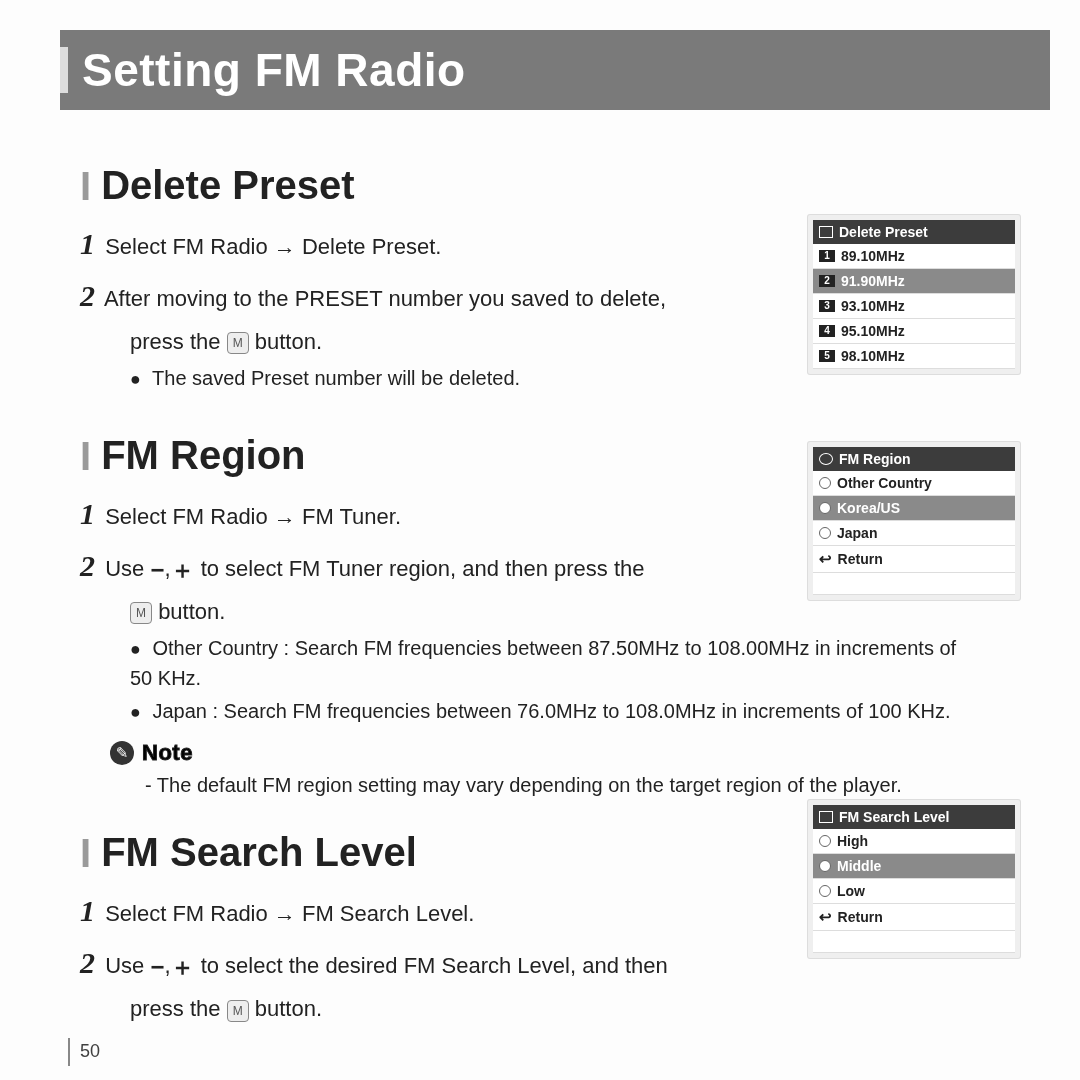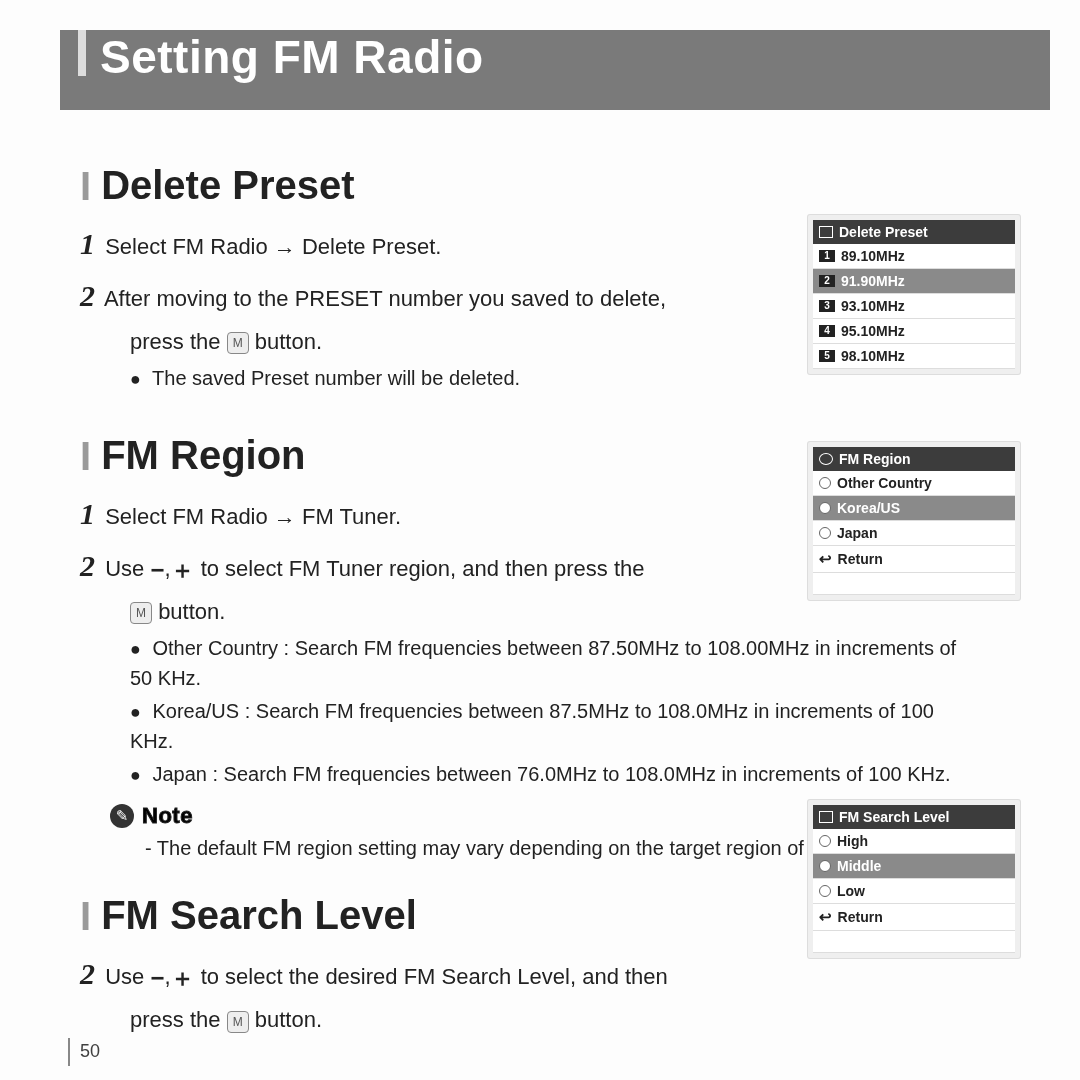--- a/index.html
+++ b/index.html
@@ -19,21 +19,21 @@
     height: 1080px;
   }
   .header-bar {
     position: absolute;
     top: 30px;
     left: 60px;
     right: 30px;
     height: 80px;
     background: #7a7a7a;
     display: flex;
-    padding-left: 18px;
+    align-items: center;
   }
   .header-bar .accent {
     width: 8px;
     height: 46px;
     background: #ddd;
     margin-right: 14px;
   }
   .header-bar .title {
     font-size: 46px;
     font-weight: bold;
@@ -230,38 +230,38 @@
         <span>button.</span>
       </div>
     </div>
     <div style="max-width:900px;">
       <div class="bullet-row">
         <span class="bullet">●</span>
         <span>Other Country : Search FM frequencies between 87.50MHz to 108.00MHz in increments of 50 KHz.</span>
       </div>
       <div class="bullet-row">
         <span class="bullet">●</span>
-        <span>Korea/US : Search FM frequencies between 87.5MHz to 108.0MHz in increments of 100 KHz.</span>
-      </div>
-      <div class="bullet-row">
-        <span class="bullet">●</span>
         <span>Japan : Search FM frequencies between 76.0MHz to 108.0MHz in increments of 100 KHz.</span>
       </div>
       <div class="note-head">
         <span class="note-icon">✎</span>
         <span class="note-label">Note</span>
       </div>
       <div class="note-text">- The default FM region setting may vary depending on the target region of the player.</div>
     </div>
 
     <div class="section-head" style="margin-top:30px;">
       <span class="bar">I</span>
       <span class="txt">FM Search Level</span>
     </div>
     <div class="left-col">
+      <div class="step-row">
+        <span class="step-num">1</span>
+        <span>Select FM Radio → FM Search Level.</span>
+      </div>
       <div class="step-row">
         <span class="step-num">2</span>
         <span>Use</span>
         <span class="minus-plus">−</span><span>,</span><span class="minus-plus">＋</span>
         <span>to select the desired FM Search Level, and then</span>
       </div>
       <div class="step-row cont">
         <span>press the</span>
         <span class="btn-icon">M</span>
         <span>button.</span>

